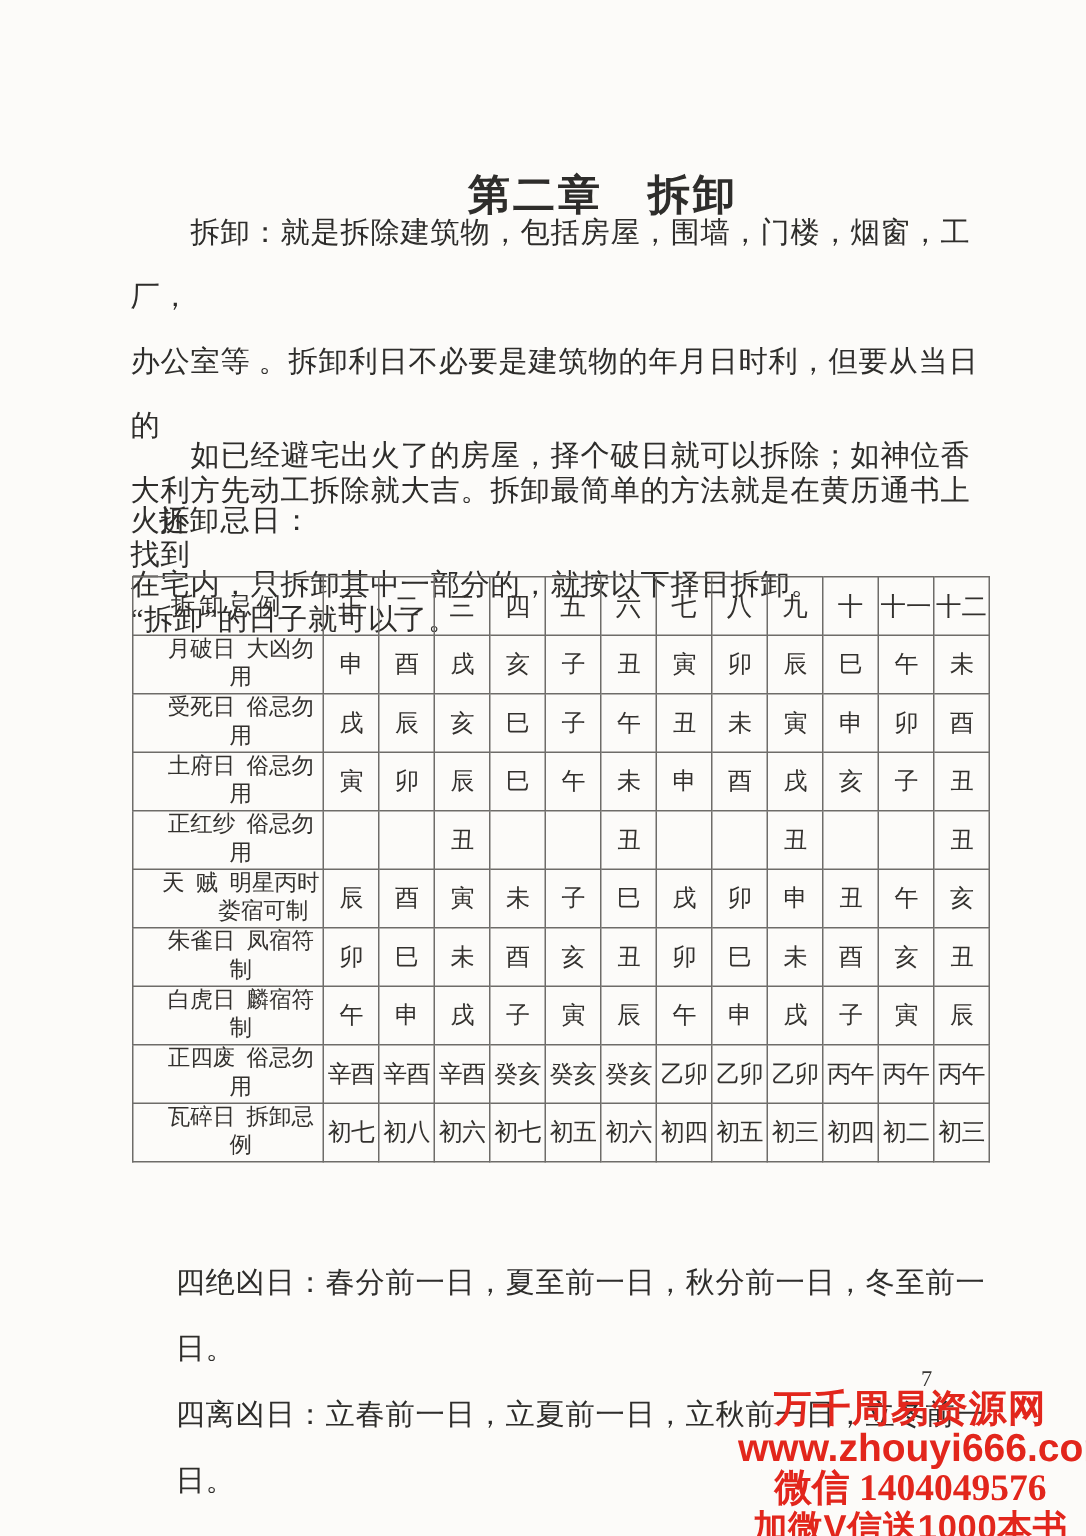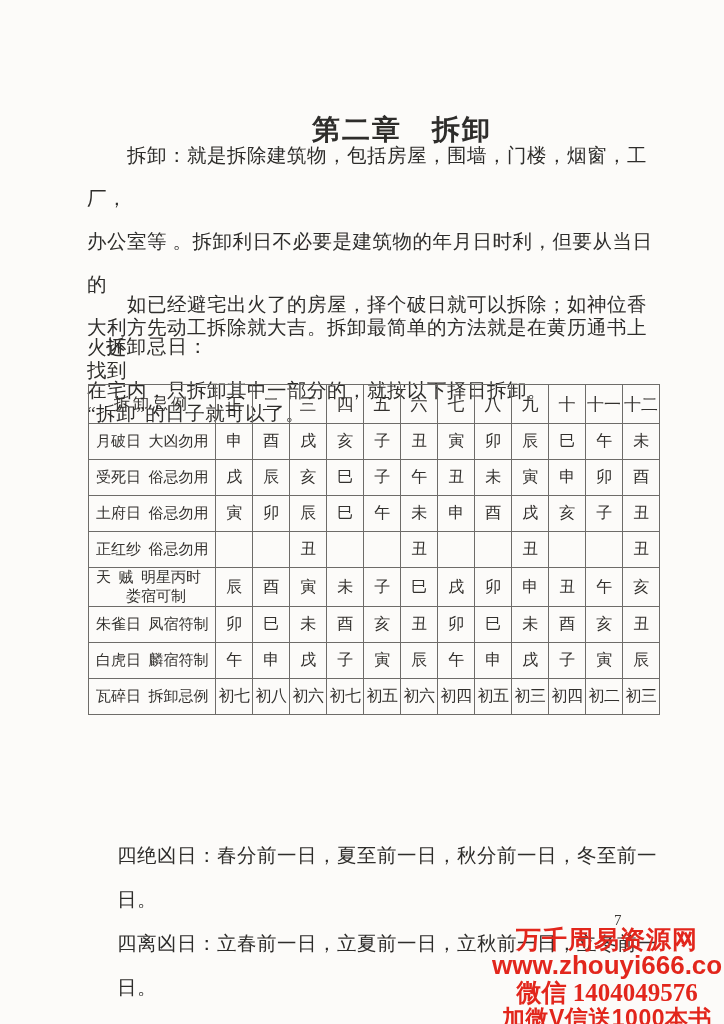--- a/index.html
+++ b/index.html
@@ -33,21 +33,21 @@
   table.taboo th, table.taboo td{
     border:1px solid #6e6c69;
     text-align:center;vertical-align:middle;
     font-weight:normal;padding:0;
     color:#33312e;
   }
   table.taboo th{height:38px;font-size:17px;}
   table.taboo th.label-h{font-size:16px;letter-spacing:3px;}
   table.taboo td{height:35px;font-size:16px;letter-spacing:-0.5px;}
   table.taboo td.row-label{
-    text-align:left;padding-left:7px;font-size:15px;
+    text-align:center;padding-left:17px;font-size:15px;
     white-space:pre-line;line-height:19px;letter-spacing:0;
   }
   .notes{
     position:absolute;top:834px;left:117px;width:540px;
     font-size:19.5px;line-height:44px;letter-spacing:0.5px;
   }
   .page-number{
     position:absolute;top:912px;left:614px;
     font-size:15px;color:#3a3835;
   }
@@ -213,20 +213,35 @@
           <td>寅</td>
           <td>辰</td>
           <td>午</td>
           <td>申</td>
           <td>戌</td>
           <td>子</td>
           <td>寅</td>
           <td>辰</td>
         </tr>
         <tr>
+          <td class="row-label">正四废 俗忌勿用</td>
+          <td>辛酉</td>
+          <td>辛酉</td>
+          <td>辛酉</td>
+          <td>癸亥</td>
+          <td>癸亥</td>
+          <td>癸亥</td>
+          <td>乙卯</td>
+          <td>乙卯</td>
+          <td>乙卯</td>
+          <td>丙午</td>
+          <td>丙午</td>
+          <td>丙午</td>
+        </tr>
+        <tr>
           <td class="row-label">瓦碎日 拆卸忌例</td>
           <td>初七</td>
           <td>初八</td>
           <td>初六</td>
           <td>初七</td>
           <td>初五</td>
           <td>初六</td>
           <td>初四</td>
           <td>初五</td>
           <td>初三</td>

